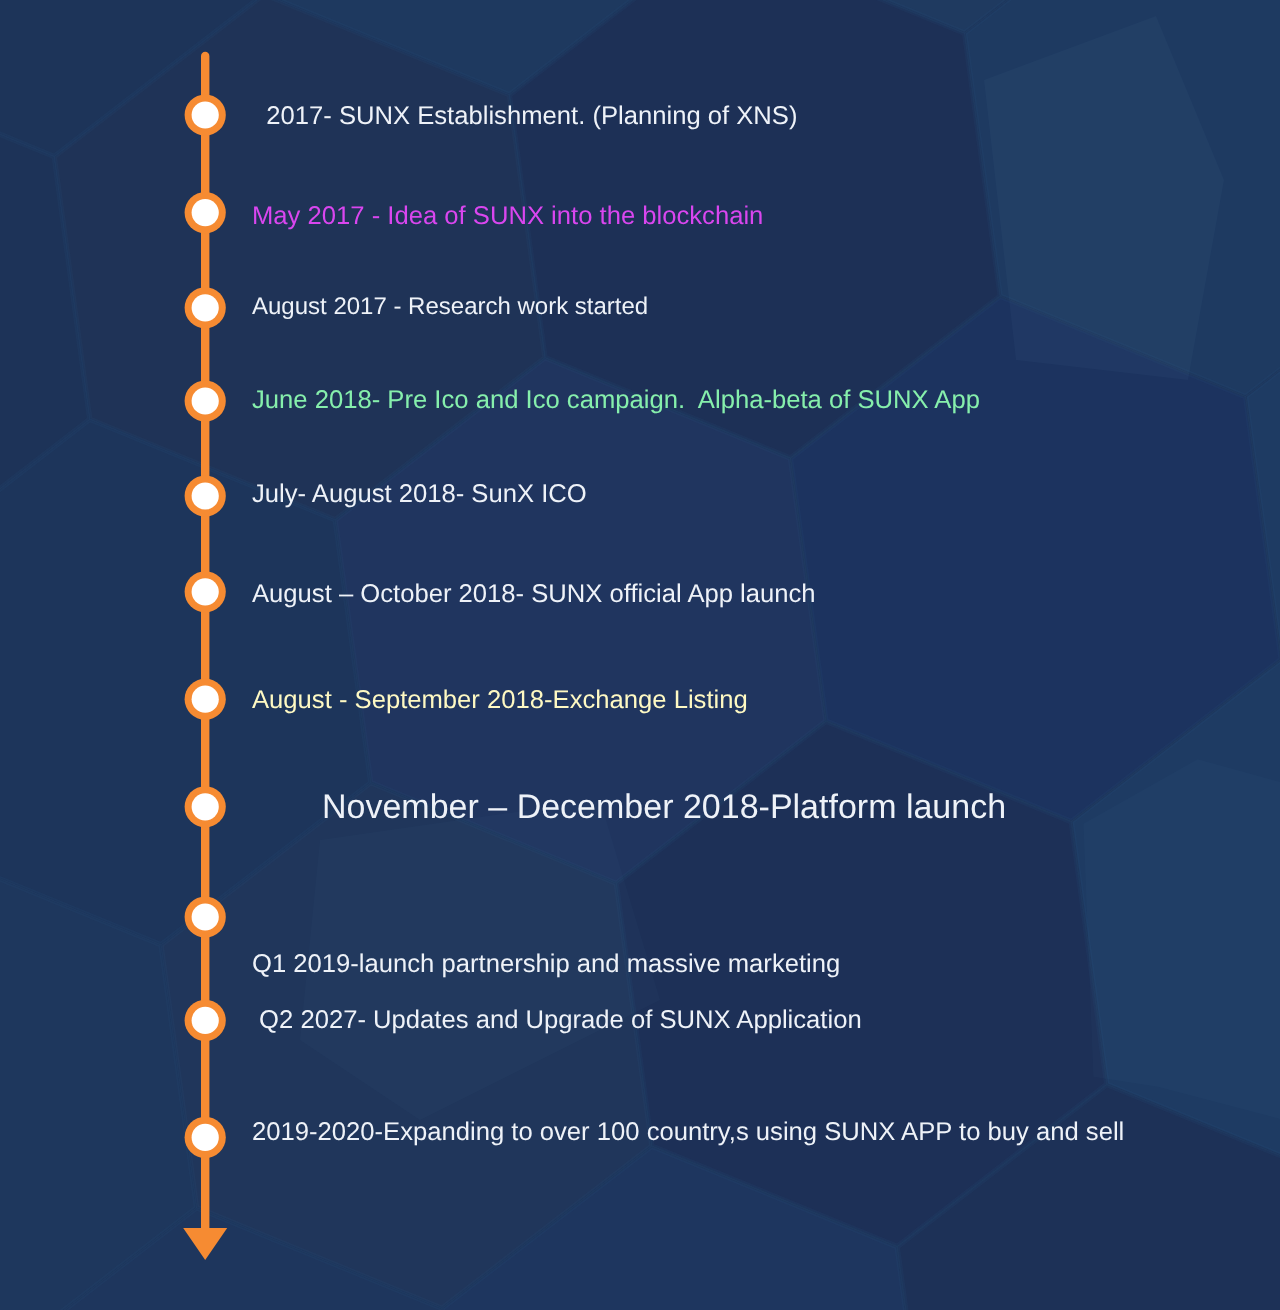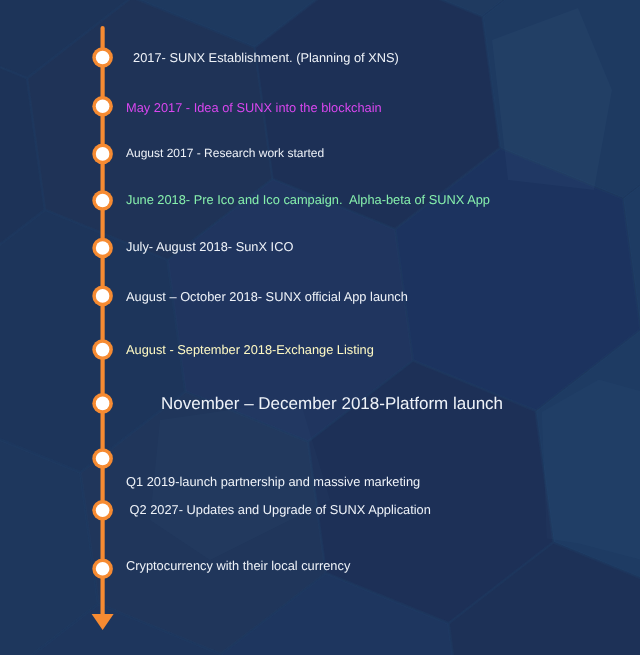--- a/index.html
+++ b/index.html
@@ -93,15 +93,15 @@
       <div class="row" style="left: 125.5px; color: rgb(238, 242, 248); font-size: 12.82px; line-height: 19.9px; top: 47.65px;"><div>  2017- SUNX Establishment. (Planning of XNS)</div></div>
       <div class="row" style="left: 125.5px; color: #d946ef; font-size: 12.82px; line-height: 19.9px; top: 97.95px;"><div>May 2017 - Idea of SUNX into the blockchain</div></div>
       <div class="row" style="left: 125.5px; color: rgb(238, 242, 248); font-size: 12px; line-height: 19.9px; top: 144.35px;"><div>August 2017 - Research work started</div></div>
       <div class="row" style="left: 125.5px; color: #86efac; font-size: 12.82px; line-height: 19.9px; top: 190.35px;"><div>June 2018- Pre Ico and Ico campaign.  Alpha-beta of SUNX App</div></div>
       <div class="row" style="left: 125.5px; color: rgb(238, 242, 248); font-size: 12.82px; line-height: 19.9px; top: 236.95px;"><div>July- August 2018- SunX ICO</div></div>
       <div class="row" style="left: 125.5px; color: rgb(238, 242, 248); font-size: 12.82px; line-height: 19.9px; top: 286.65px;"><div>August – October 2018- SUNX official App launch</div></div>
       <div class="row" style="left: 125.5px; color: #fef9c3; font-size: 12.82px; line-height: 19.9px; top: 339.55px;"><div>August - September 2018-Exchange Listing</div></div>
       <div class="row" style="left: 125.5px; color: rgb(238, 242, 248); font-size: 17px; line-height: 19.9px; top: 394.35px; margin-left: 35px;"><div>November – December 2018-Platform launch</div></div>
       <div class="row" style="left: 125.5px; color: rgb(238, 242, 248); font-size: 12.82px; line-height: 19.9px; top: 449.25px; margin-top: 23px;"><div>Q1 2019-launch partnership and massive marketing</div></div>
       <div class="row" style="left: 125.5px; color: rgb(238, 242, 248); font-size: 12.82px; line-height: 19.9px; top: 499.55px;"><div> Q2 2027- Updates and Upgrade of SUNX Application</div></div>
-      <div class="row" style="left: 125.5px; color: rgb(238, 242, 248); font-size: 12.82px; line-height: 19.9px; top: 556.05px;"><div>Cryptocurrency with their local currency</div></div>
+      <div class="row" style="left: 125.5px; color: rgb(238, 242, 248); font-size: 12.82px; line-height: 19.9px; top: 556.05px;"><div>2019-2020-Expanding to over 100 country,s using SUNX APP to buy and sell</div></div>
     </div>
 </div>
 
 </body></html>

